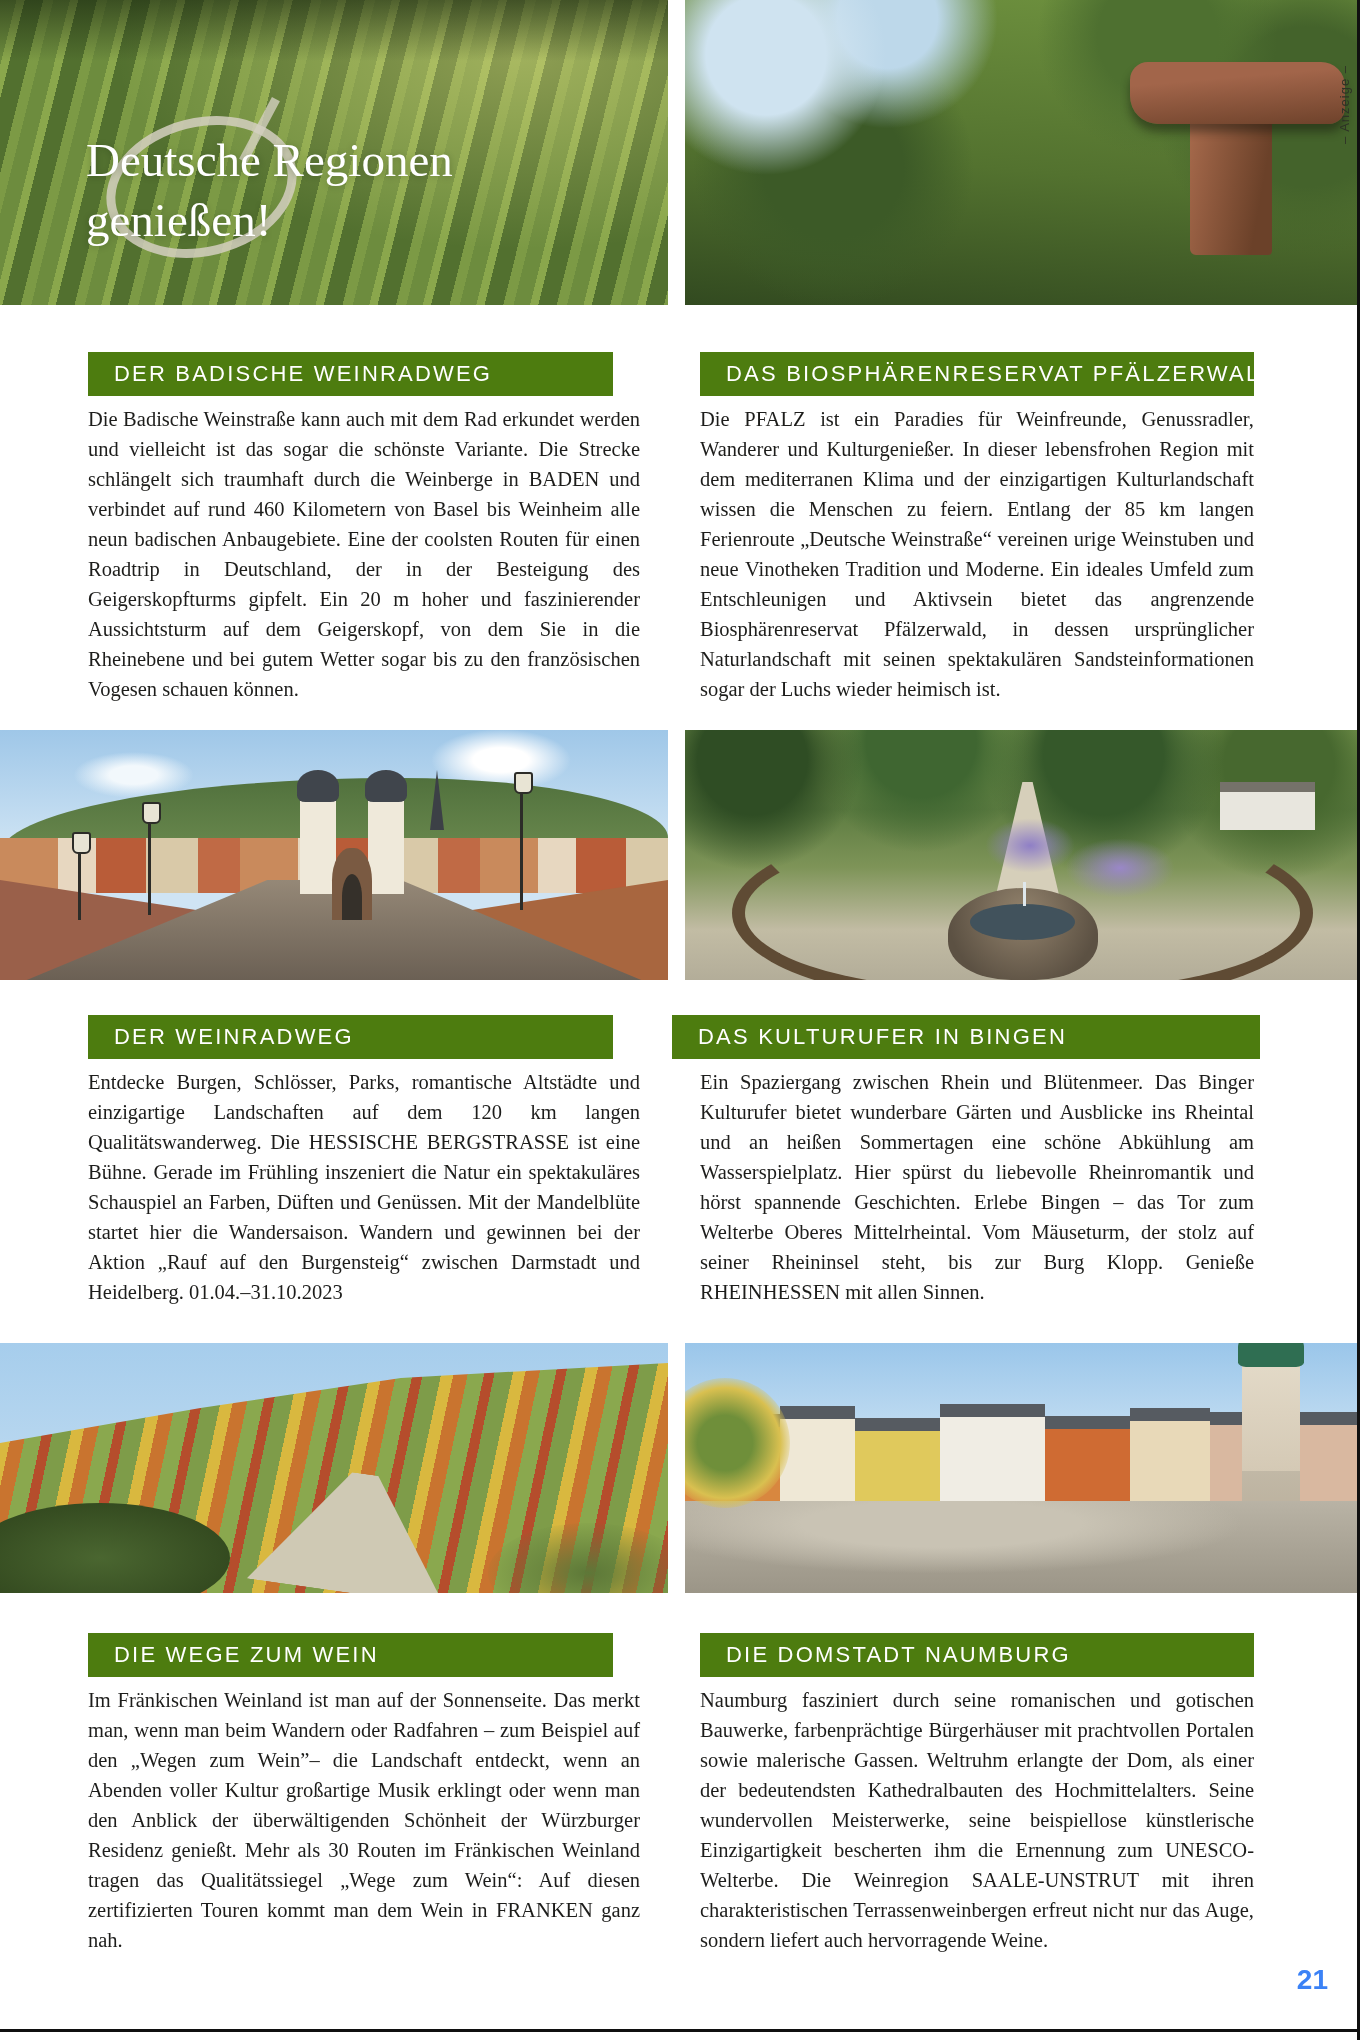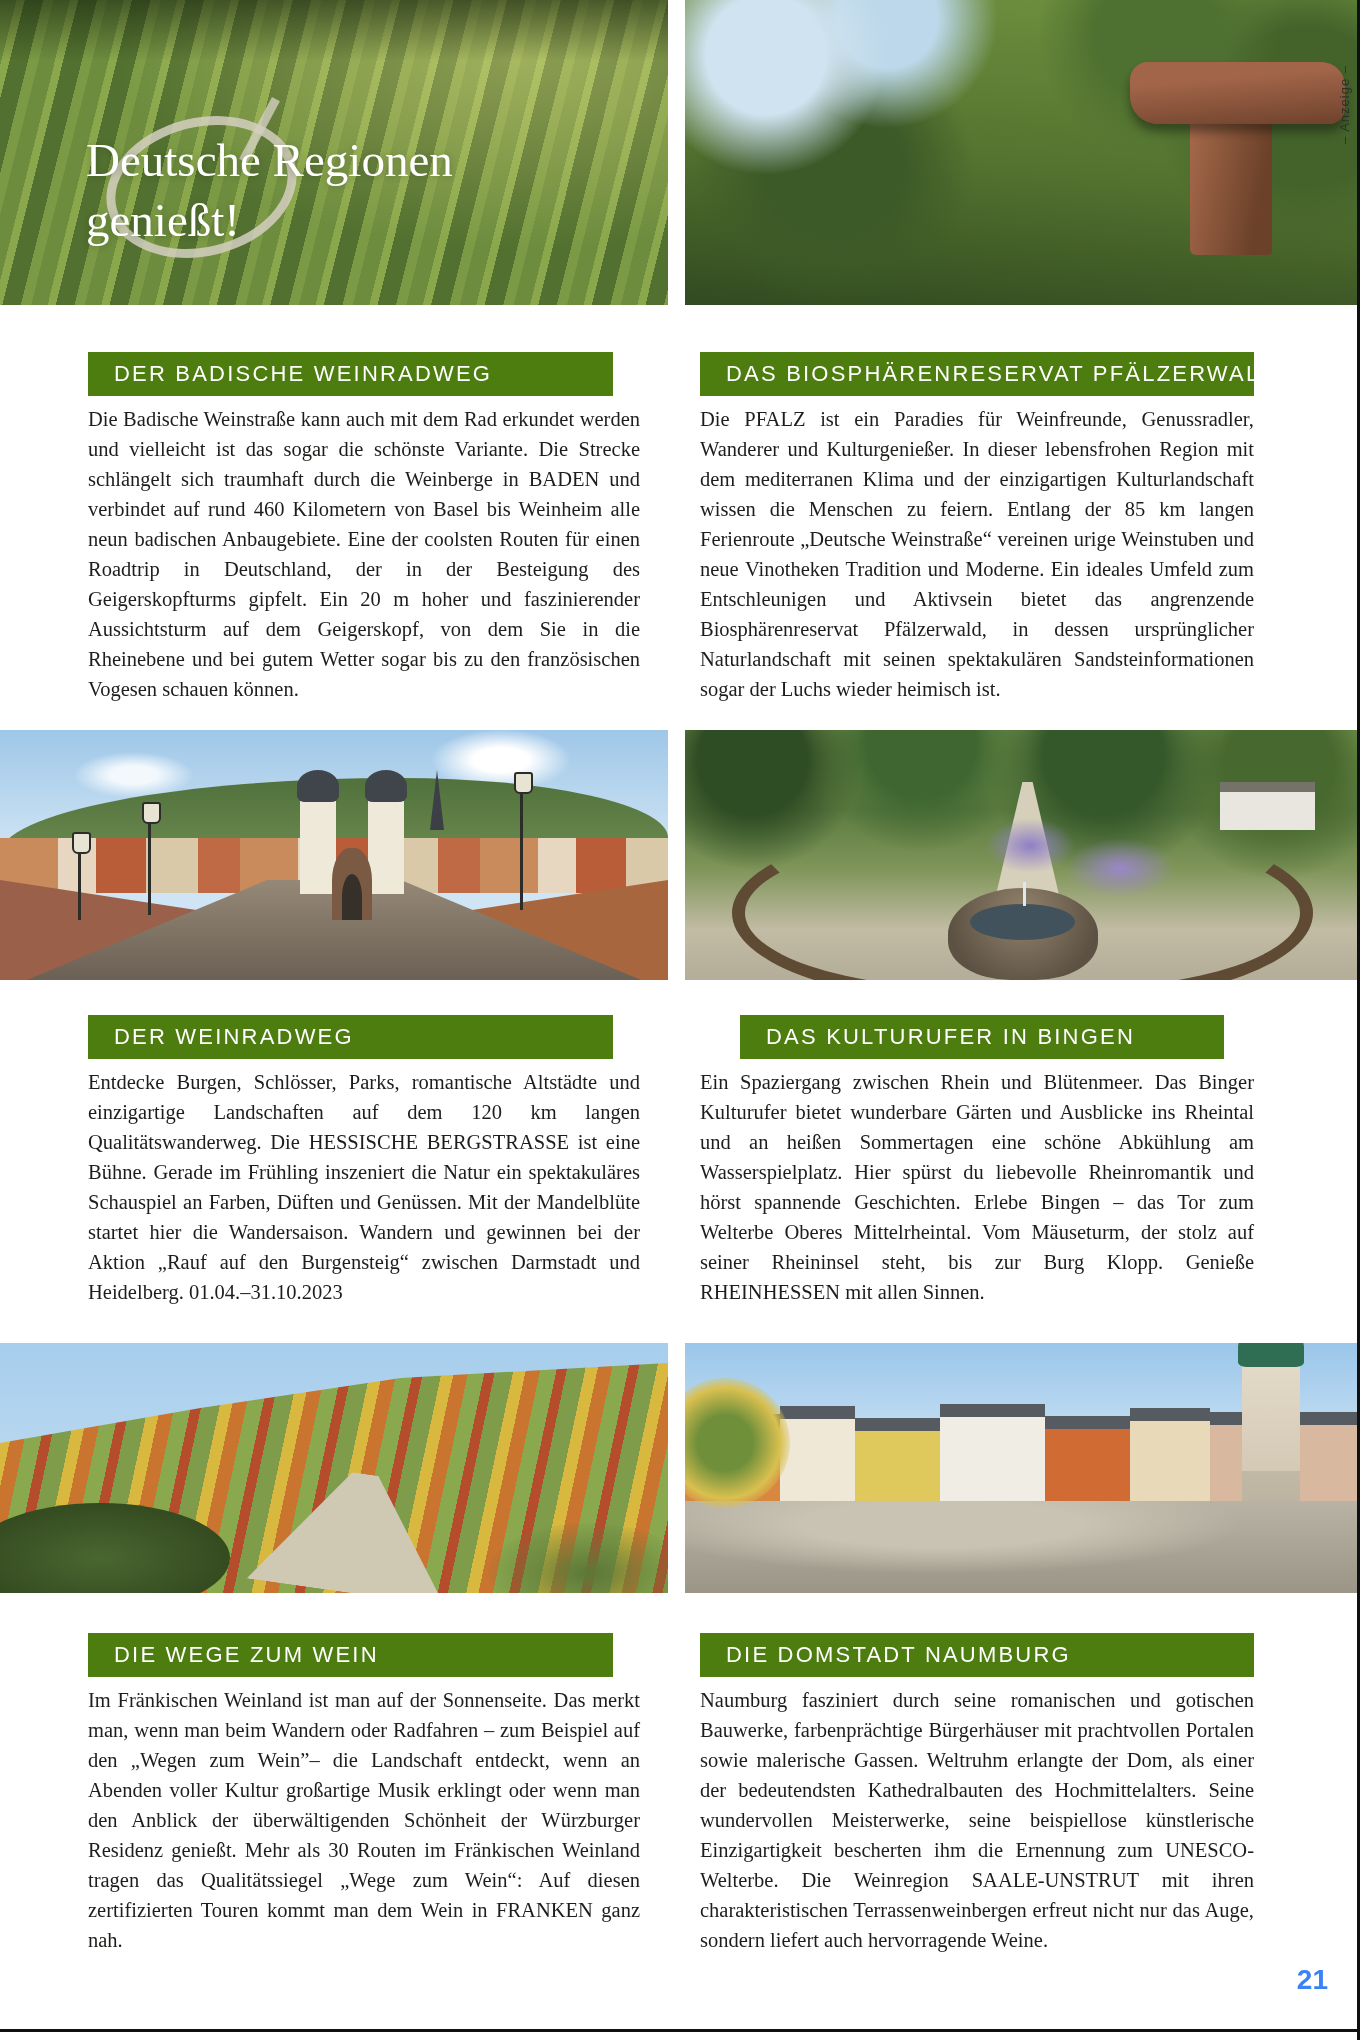--- a/index.html
+++ b/index.html
@@ -126,21 +126,21 @@
     align-items:center;justify-content:center;}
   .advert span{writing-mode:vertical-rl;transform:rotate(180deg);
     font-family:"Liberation Sans","DejaVu Sans",sans-serif;font-size:13px;color:#2e3226;letter-spacing:1px;}
   .band{position:absolute;height:44px;background:#4d7c0f;color:#ffffff;box-sizing:border-box;
     font-family:"Liberation Sans","DejaVu Sans",sans-serif;font-size:22px;line-height:44px;
     letter-spacing:2.2px;padding-left:26px;white-space:nowrap;overflow:hidden;}
   .para{position:absolute;font-size:20.5px;line-height:30px;color:#1d1d1b;text-align:justify;}
   .para b{font-weight:400;}
   #band1l{left:88px;top:352px;width:525px;}  #band1r{left:700px;top:352px;width:554px;}
   #para1l{left:88px;top:404px;width:552px;}  #para1r{left:700px;top:404px;width:554px;}
-  #band2l{left:88px;top:1015px;width:525px;} #band2r{left:740px;top:1015px;width:484px;}
+  #band2l{left:88px;top:1015px;width:525px;} #band2r{left:672px;top:1015px;width:588px;}
   #para2l{left:88px;top:1067px;width:552px;} #para2r{left:700px;top:1067px;width:554px;}
   #band3l{left:88px;top:1633px;width:525px;} #band3r{left:700px;top:1633px;width:554px;}
   #para3l{left:88px;top:1685px;width:552px;} #para3r{left:700px;top:1685px;width:554px;}
   .pagenum{position:absolute;right:32px;top:1964px;
     font-family:"Liberation Sans","DejaVu Sans",sans-serif;font-weight:700;font-size:28px;color:#3b82f6;}
   .edge-right{position:absolute;right:0;top:0;width:3px;height:100%;background:#101010;}
   .edge-bottom{position:absolute;left:0;bottom:8px;width:100%;height:3px;background:#101010;}
 </style>
 </head>
 <body>
@@ -152,21 +152,21 @@
     <div class="road-stem"></div>
   </div>
   <div class="photo" id="ph-teufelstisch">
 
     <div class="rock-pillar"></div>
     <div class="rock-cap"></div>
   </div>
 
   <div class="headline">
     <div>Deutsche Regionen</div>
-    <div>genießt!</div>
+    <div>genießen!</div>
   </div>
   <div class="advert">
     <span>– Anzeige –</span>
   </div>
 
   <div class="band" id="band1l">DER BADISCHE WEINRADWEG</div>
   <div class="band" id="band1r">DAS BIOSPHÄRENRESERVAT PFÄLZERWALD</div>
   <div class="para" id="para1l"><span>Die Badische Weinstraße kann auch mit dem Rad erkundet werden und vielleicht ist das sogar die schönste Variante. Die Strecke schlängelt sich traumhaft durch die Weinberge in </span><b>BADEN</b><span> und verbindet auf rund 460 Kilometern von Basel bis Weinheim alle neun badischen Anbaugebiete. Eine der coolsten Routen für einen Roadtrip in Deutschland, der in der Besteigung des Geigerskopfturms gipfelt. Ein 20 m hoher und faszinierender Aussichtsturm auf dem Geigerskopf, von dem Sie in die Rheinebene und bei gutem Wetter sogar bis zu den französischen Vogesen schauen können.</span></div>
   <div class="para" id="para1r"><span>Die </span><b>PFALZ</b><span> ist ein Paradies für Weinfreunde, Genussradler, Wanderer und Kulturgenießer. In dieser lebensfrohen Region mit dem mediterranen Klima und der einzigartigen Kulturlandschaft wissen die Menschen zu feiern. Entlang der 85 km langen Ferienroute „Deutsche Weinstraße“ vereinen urige Weinstuben und neue Vinotheken Tradition und Moderne. Ein ideales Umfeld zum Entschleunigen und Aktivsein bietet das angrenzende Biosphärenreservat Pfälzerwald, in dessen ursprünglicher Naturlandschaft mit seinen spektakulären Sandsteinformationen sogar der Luchs wieder heimisch ist.</span></div>
 

